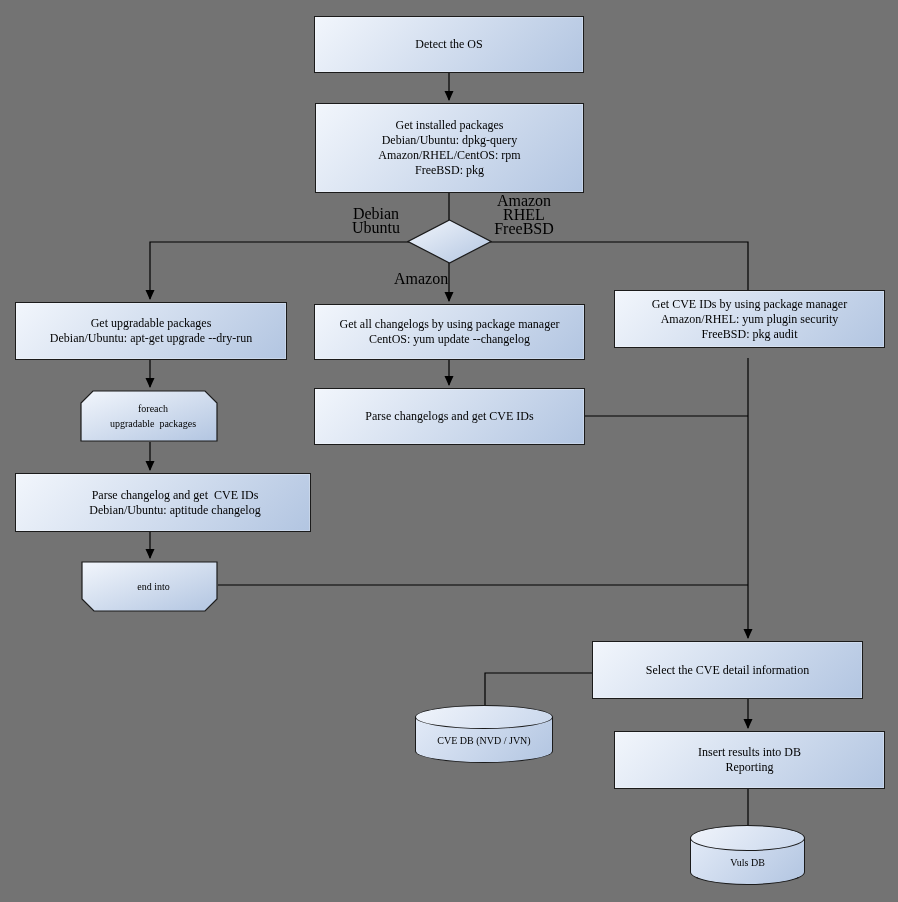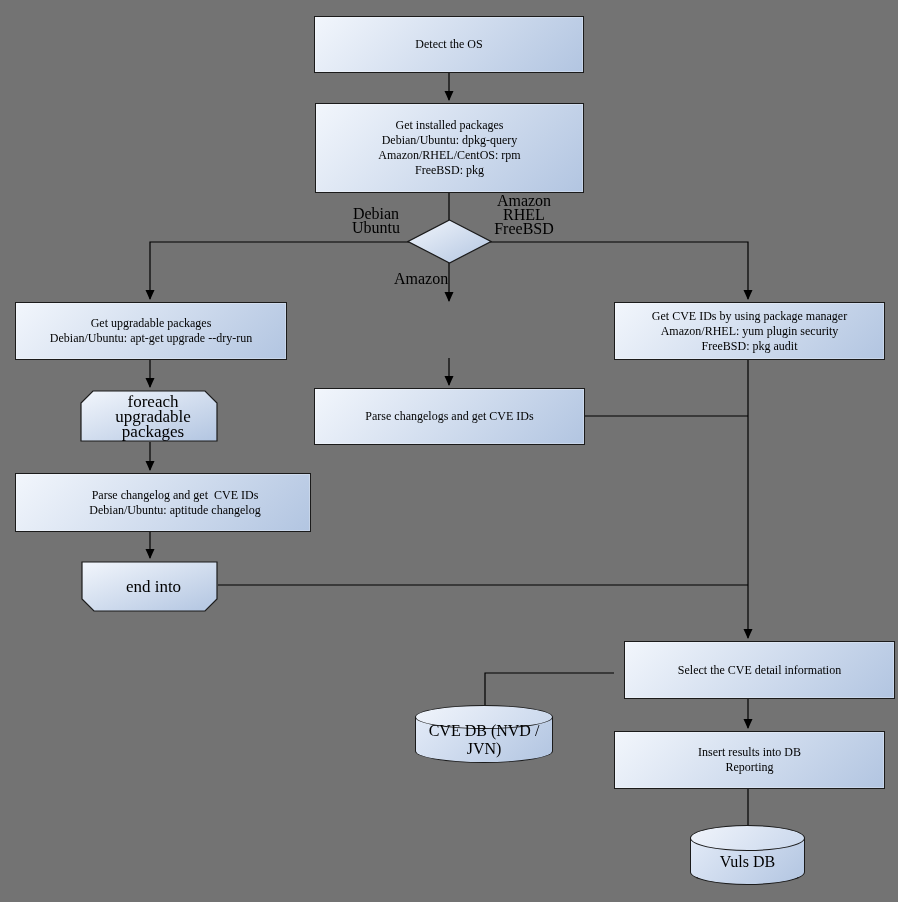--- a/index.html
+++ b/index.html
@@ -14,39 +14,39 @@
   }
   .box{
     background:linear-gradient(135deg,#f2f6fc 0%,#b2c5e1 100%);
     border:1px solid #1b1b1b;
     box-shadow:inset 0 0 0 1px rgba(255,255,255,0.25);
   }
   .shape-wrap{position:absolute;}
   .shape-wrap svg{position:absolute;left:0;top:0;}
   .shape-label{
     position:absolute;left:0;top:0;right:0;bottom:0;display:flex;align-items:center;
-    justify-content:center;text-align:center;font-size:17px;line-height:15px;white-space:pre-wrap;margin-left:8px;
+    justify-content:center;text-align:center;font-size:10px;line-height:15px;white-space:pre-wrap;margin-left:8px;
   }
   .edge-label{
     position:absolute;font-size:16px;line-height:14px;text-align:center;white-space:pre-wrap;
   }
   .cylinder{position:absolute;}
   .cyl-top{
     position:absolute;left:0;right:0;top:0;border-radius:50%;
     border:1px solid #1b1b1b;background:linear-gradient(135deg,#f0f4fb 0%,#c9d7ec 100%);
     z-index:2;box-sizing:border-box;
   }
   .cyl-body{
     position:absolute;left:0;right:0;bottom:0;border:1px solid #1b1b1b;border-top:none;
     background:linear-gradient(135deg,#e2eaf7 0%,#b2c5e1 100%);
     z-index:1;box-sizing:border-box;
   }
   .cyl-label{
     position:absolute;left:0;right:0;display:flex;align-items:center;justify-content:center;
-    font-size:16px;z-index:3;text-align:center;
+    font-size:10px;z-index:3;text-align:center;
   }
 </style>
 </head>
 <body>
 
 <div class="canvas">
 
   <svg class="connectors" width="898" height="902" viewBox="0 0 898 902">
     <defs>
       <marker id="arrow" markerWidth="11" markerHeight="10" refX="9" refY="4.5" orient="auto" markerUnits="userSpaceOnUse">
@@ -82,28 +82,30 @@
 Debian/Ubuntu: dpkg-query
 Amazon/RHEL/CentOS: rpm
 FreeBSD: pkg</div>
 
   <div class="node box" style="left:15px;top:302px;width:270px;height:56px;">Get upgradable packages
 Debian/Ubuntu: apt-get upgrade --dry-run</div>
 
   <div class="node box" style="left:15px;top:473px;width:270px;height:57px;padding-left:24px;">Parse changelog and get  CVE IDs
 Debian/Ubuntu: aptitude changelog</div>
 
+  <div class="node box" style="left:314px;top:304px;width:269px;height:54px;">Get all changelogs by using package manager
+CentOS: yum update --changelog</div>
 
   <div class="node box" style="left:314px;top:388px;width:269px;height:55px;">Parse changelogs and get CVE IDs</div>
 
-  <div class="node box" style="left:614px;top:302px;width:269px;height:56px;">Get CVE IDs by using package manager
+  <div class="node box" style="left:614px;top:290px;width:269px;height:56px;">Get CVE IDs by using package manager
 Amazon/RHEL: yum plugin security
 FreeBSD: pkg audit</div>
 
-  <div class="node box" style="left:624px;top:641px;width:269px;height:56px;">Select the CVE detail information</div>
+  <div class="node box" style="left:592px;top:641px;width:269px;height:56px;">Select the CVE detail information</div>
 
   <div class="node box" style="left:614px;top:731px;width:269px;height:56px;">Insert results into DB
 Reporting</div>
 
   <div class="shape-wrap" style="left:407px;top:219px;width:85px;height:45px;">
     <svg width="85" height="45" viewBox="0 0 85 45">
       <polygon points="42.5,1 84,22.5 42.5,44 1,22.5" fill="url(#nodeGrad)" stroke="#1b1b1b" stroke-width="1.2"></polygon>
     </svg>
   </div>
 

